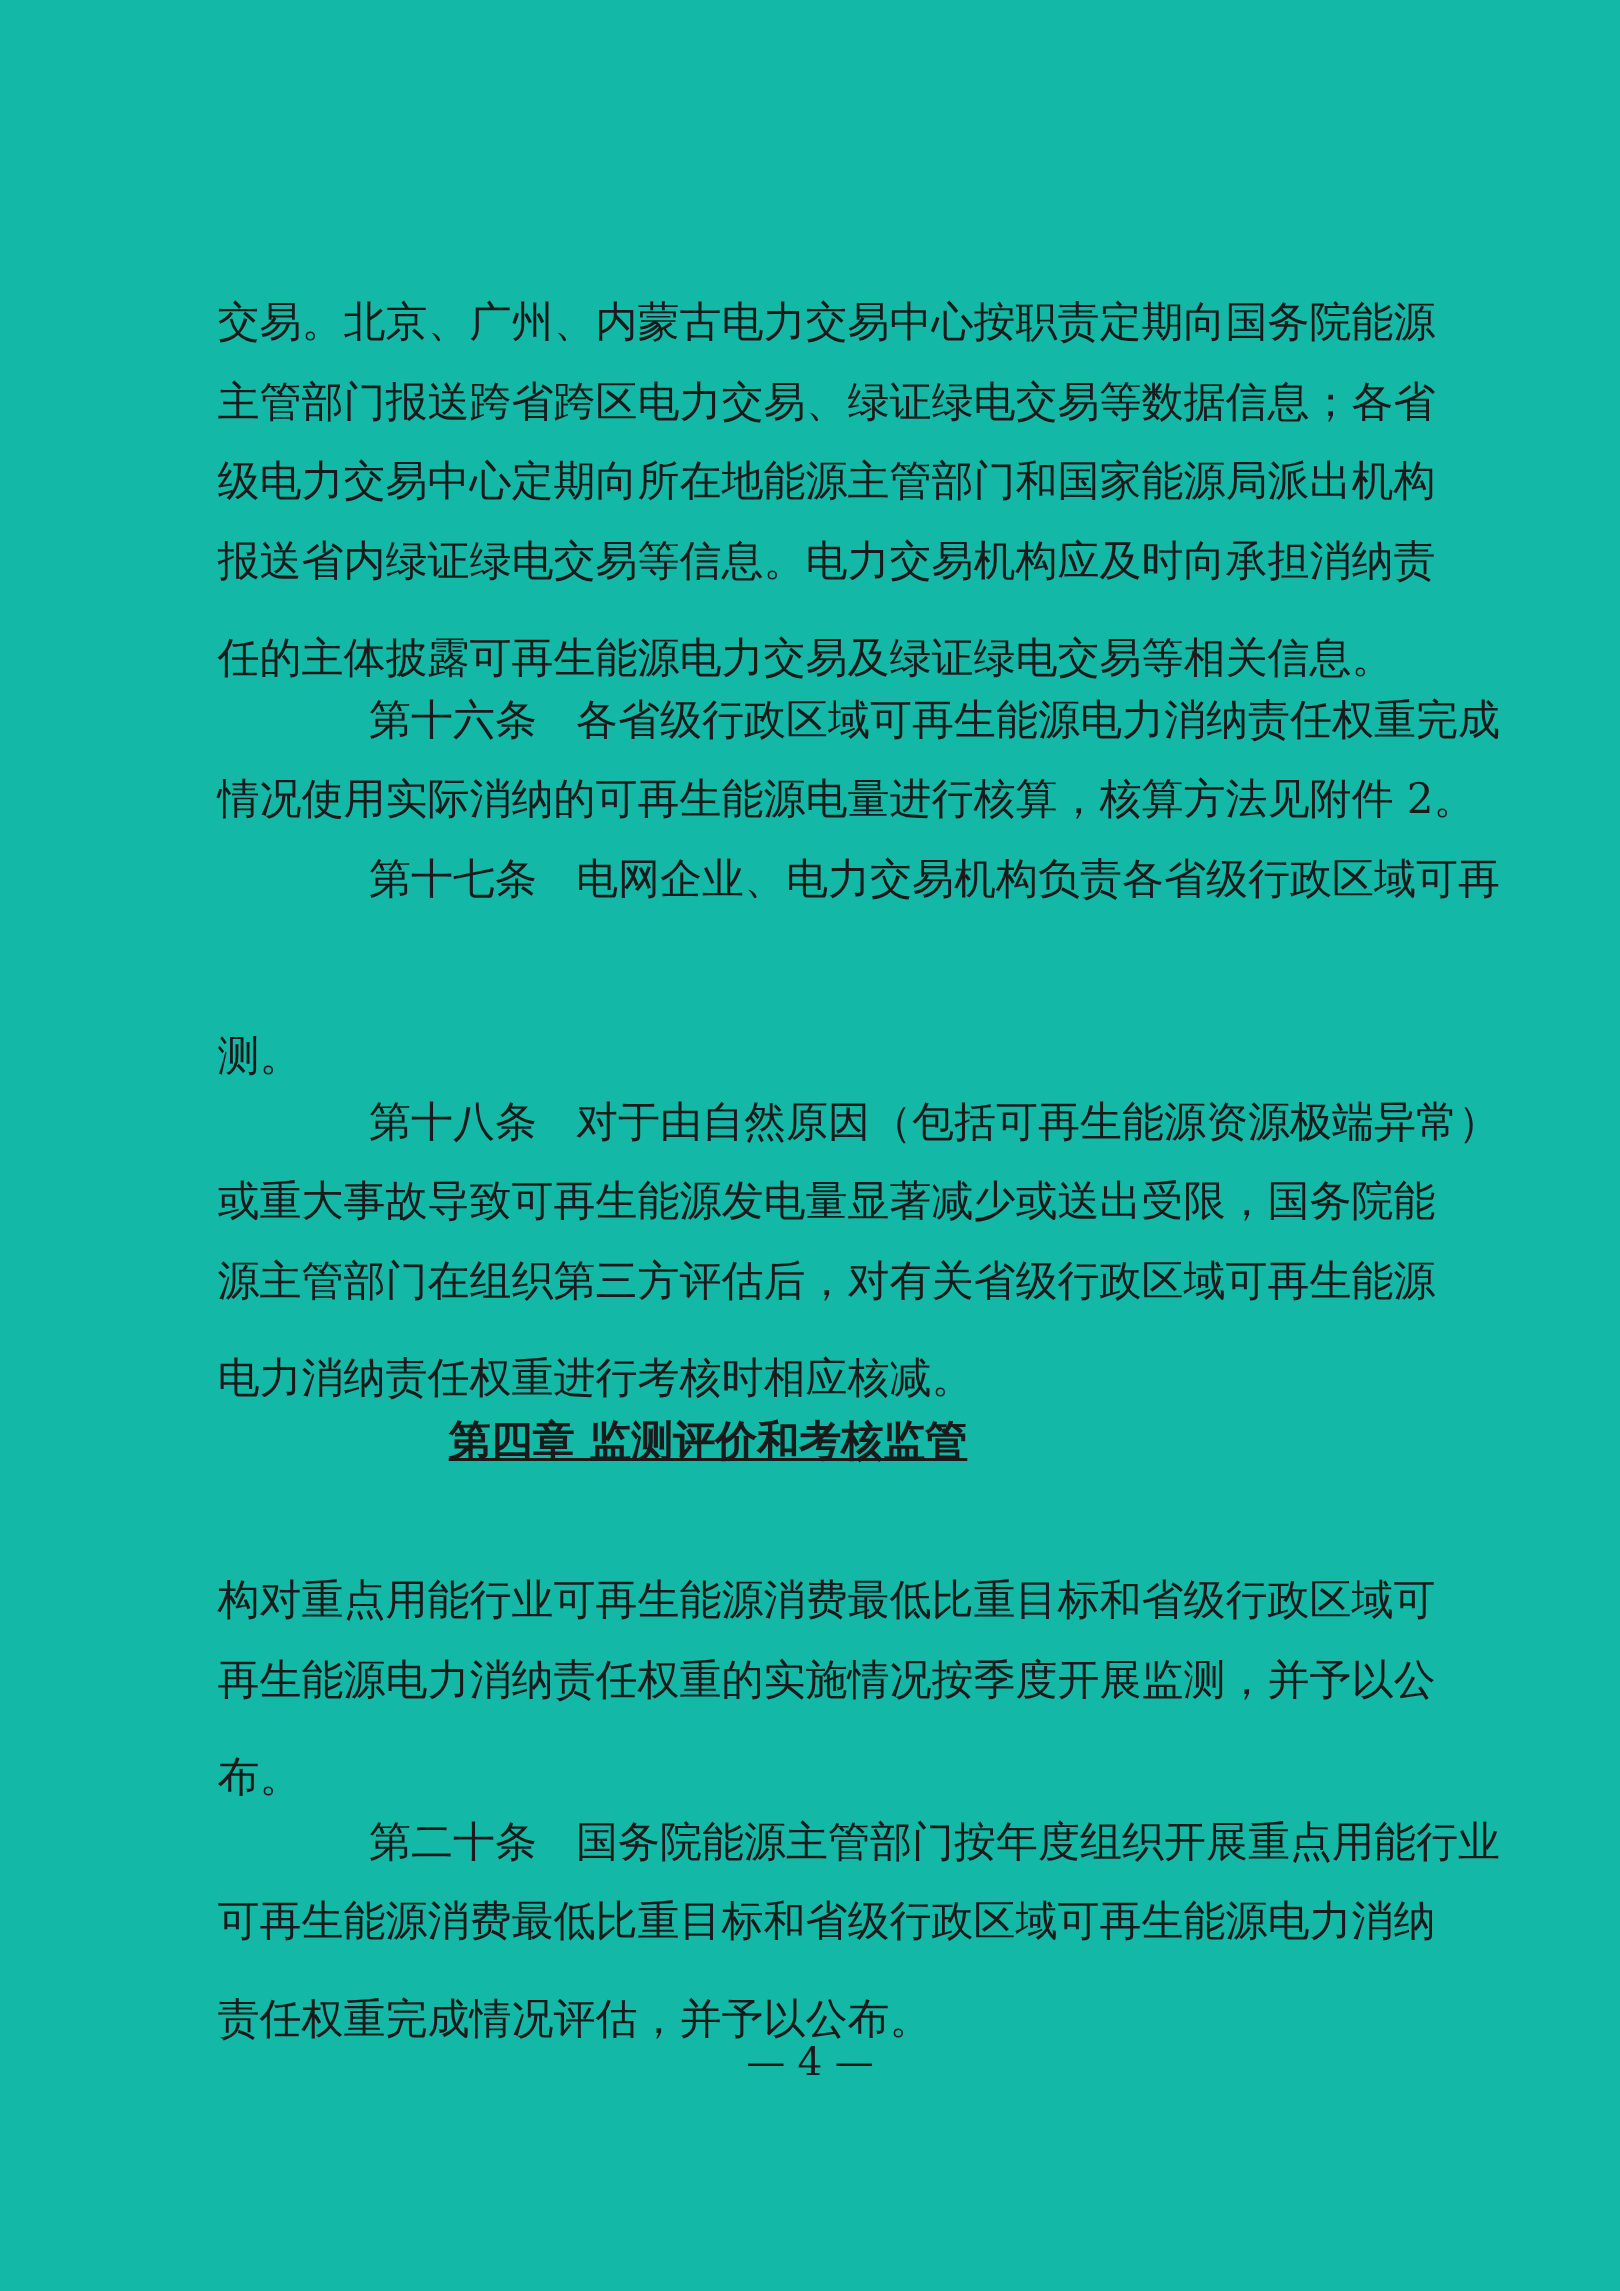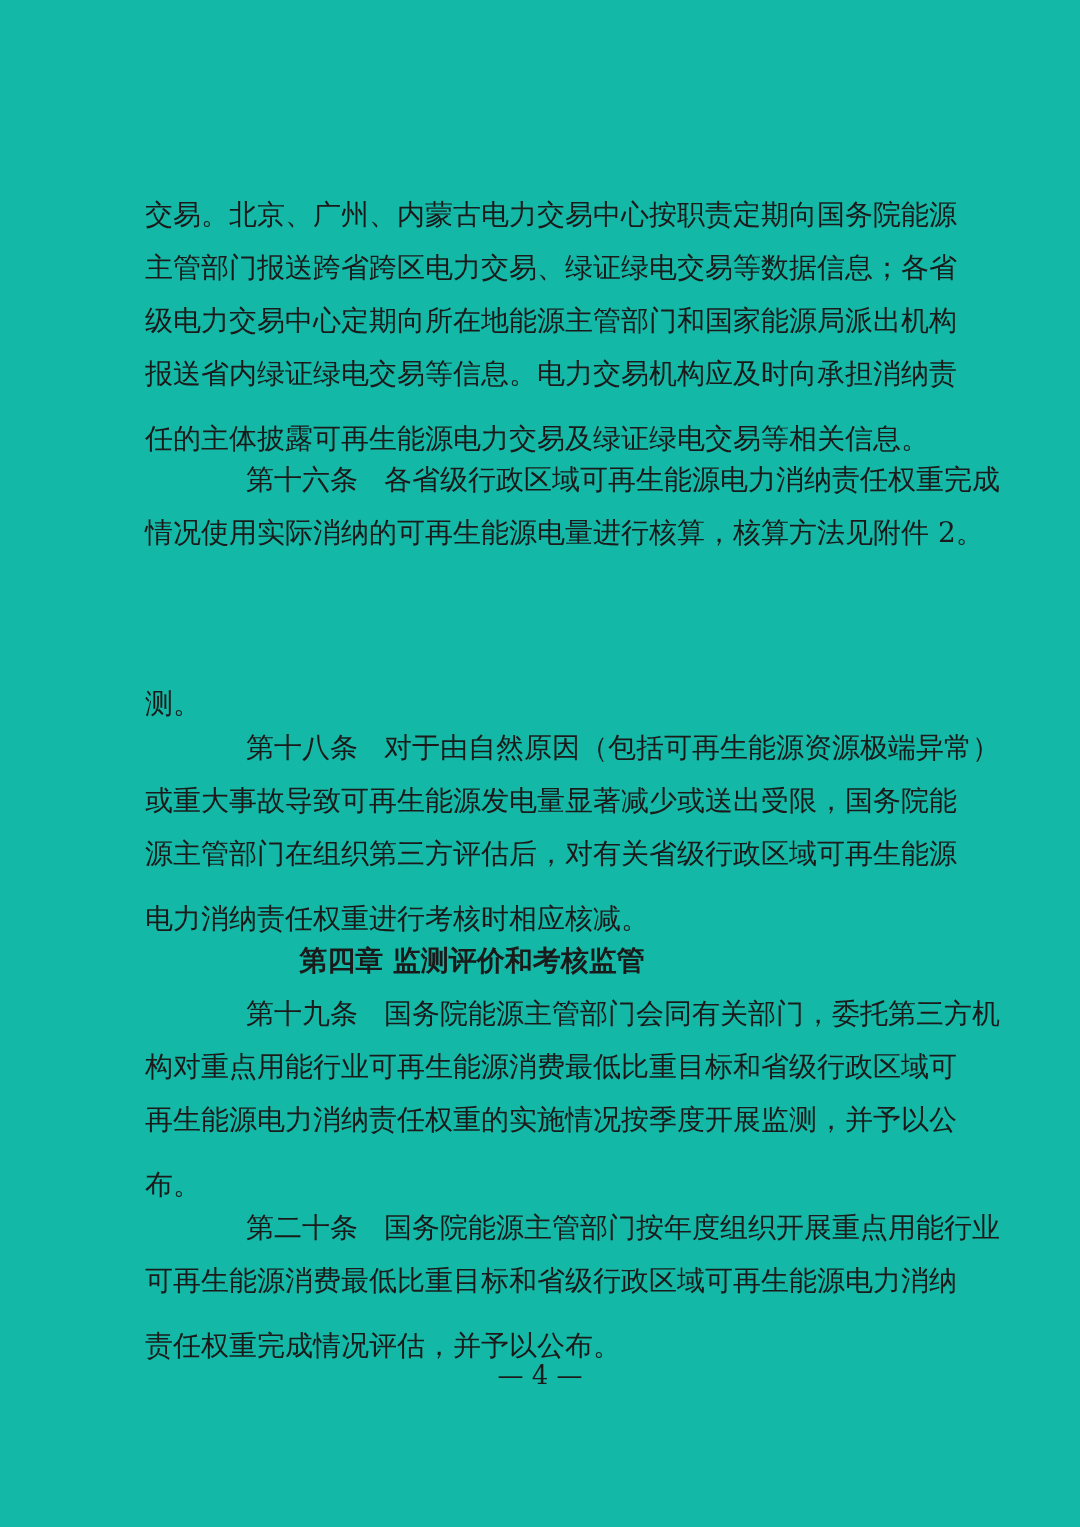--- a/index.html
+++ b/index.html
@@ -5,47 +5,47 @@
   html, body { margin:0; padding:0; background:#ffffff; }
   body { width:1080px; height:1527px; position:relative; overflow:hidden;
          font-family:"DejaVu Serif","Liberation Serif",serif; color:#1a1a1a; }
   .page { position:absolute; left:0; top:0; width:1080px; height:1527px; background:#14b8a6; }
   .line { position:absolute; left:145px; width:795px; font-size:28px; line-height:36px;
           white-space:nowrap; text-align:justify; text-align-last:justify; letter-spacing:0; }
   .line.last { text-align-last:left;margin-top:12px; }
   .line.indent { left:198px; width:742px; }
   .art { font-family:"Liberation Serif","DejaVu Serif",serif; font-weight:normal; margin-right:26px;margin-left:48px; }
   .heading { position:absolute; left:0; width:944px; top:943px; text-align:center;
-             font-family:"DejaVu Sans","Liberation Sans",sans-serif; font-size:28px; font-weight:bold; line-height:36px; }
+             font-family:"DejaVu Sans","Liberation Sans",sans-serif; font-size:28px; font-weight:bold; line-height:36px;text-decoration:underline; }
   .pagenum { position:absolute; left:0; width:1080px; top:1359px; text-align:center; font-size:26px; line-height:32px; }
 </style>
 </head>
 <body>
 
 <div class="page">
 
   <div class="line" style="top:197px">交易。北京、广州、内蒙古电力交易中心按职责定期向国务院能源</div>
   <div class="line" style="top:250px">主管部门报送跨省跨区电力交易、绿证绿电交易等数据信息；各省</div>
   <div class="line" style="top:303px">级电力交易中心定期向所在地能源主管部门和国家能源局派出机构</div>
   <div class="line" style="top:356px">报送省内绿证绿电交易等信息。电力交易机构应及时向承担消纳责</div>
   <div class="line last" style="top:409px">任的主体披露可再生能源电力交易及绿证绿电交易等相关信息。</div>
 
   <div class="line indent" style="top:462px"><span class="art">第十六条</span><span>各省级行政区域可再生能源电力消纳责任权重完成</span></div>
   <div class="line" style="top:515px">情况使用实际消纳的可再生能源电量进行核算，核算方法见附件 2。</div>
 
+  <div class="line indent" style="top:568px"><span class="art">第十七条</span><span>电网企业、电力交易机构负责各省级行政区域可再</span></div>
   <div class="line last" style="top:674px">测。</div>
 
   <div class="line indent" style="top:730px"><span class="art">第十八条</span><span>对于由自然原因（包括可再生能源资源极端异常）</span></div>
   <div class="line" style="top:783px">或重大事故导致可再生能源发电量显著减少或送出受限，国务院能</div>
   <div class="line" style="top:836px">源主管部门在组织第三方评估后，对有关省级行政区域可再生能源</div>
   <div class="line last" style="top:889px">电力消纳责任权重进行考核时相应核减。</div>
 
   <div class="heading">第四章  监测评价和考核监管</div>
 
-  <div class="line indent" style="top:996px"><span class="art">第十九条</span><span>国务院能源主管部门会同有关部门，委托第三方机</span></div>
   <div class="line" style="top:1049px">构对重点用能行业可再生能源消费最低比重目标和省级行政区域可</div>
   <div class="line" style="top:1102px">再生能源电力消纳责任权重的实施情况按季度开展监测，并予以公</div>
   <div class="line last" style="top:1155px">布。</div>
 
   <div class="line indent" style="top:1210px"><span class="art">第二十条</span><span>国务院能源主管部门按年度组织开展重点用能行业</span></div>
   <div class="line" style="top:1263px">可再生能源消费最低比重目标和省级行政区域可再生能源电力消纳</div>
   <div class="line last" style="top:1316px">责任权重完成情况评估，并予以公布。</div>
 
   <div class="pagenum">— 4 —</div>
 </div>

